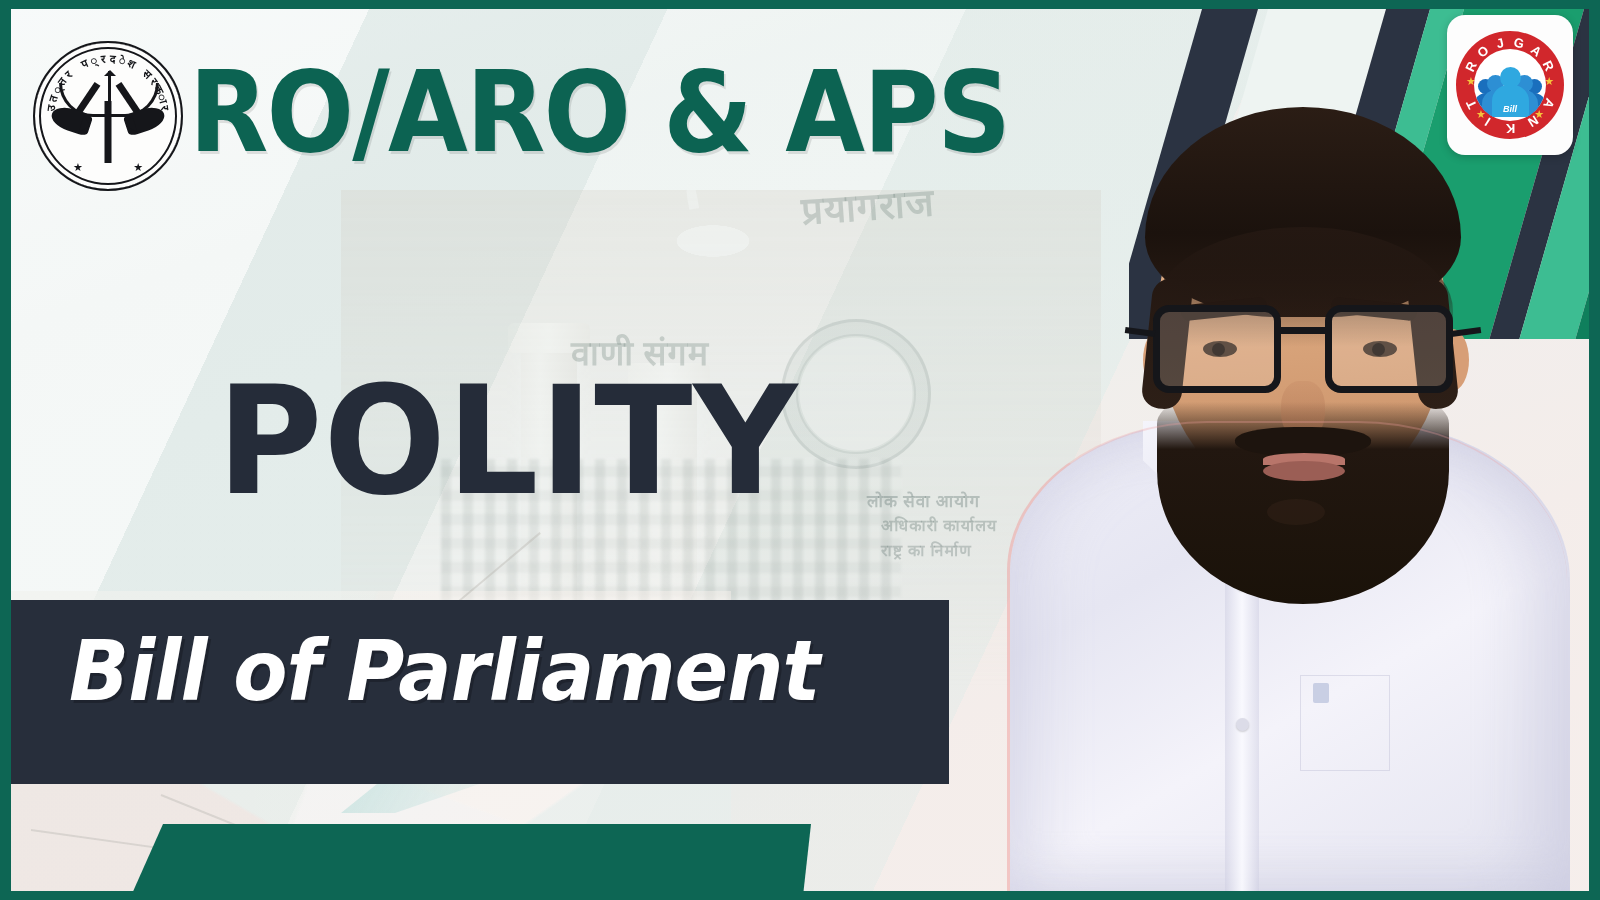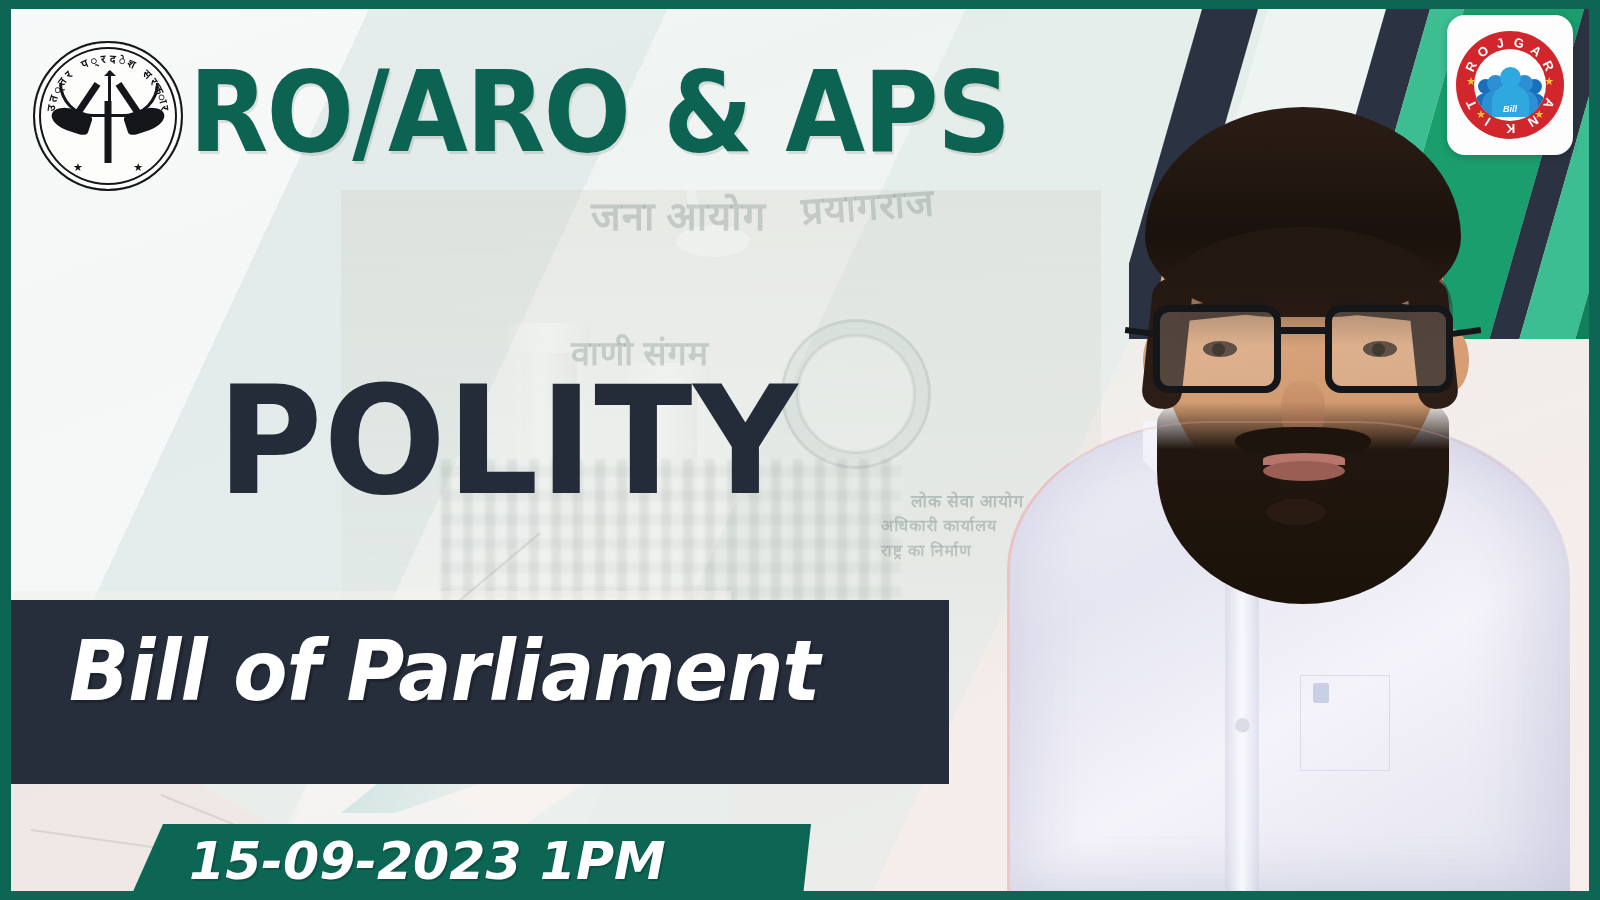--- a/index.html
+++ b/index.html
@@ -71,21 +71,21 @@
     position:absolute; color:rgba(110,128,124,.30);
     font-family:"Liberation Serif", serif; font-weight:700; white-space:nowrap;
     letter-spacing:1px; user-select:none;
   }
   .hg1{ left:580px; top:178px; font-size:40px; }
   .hg2{ left:790px; top:170px; font-size:38px; transform:rotate(-4deg); }
   .hg3{ left:560px; top:320px; font-size:34px; }
   .hg4{ left:1380px; top:150px; font-size:34px; color:rgba(100,120,116,.34); }
   .hg5{ left:1400px; top:215px; font-size:32px; color:rgba(100,120,116,.30); }
   .hg6{ left:1420px; top:270px; font-size:30px; color:rgba(100,120,116,.28); }
-  .hg7{ left:900px; top:480px; font-size:17px; color:rgba(110,128,124,.40); }
+  .hg7{ left:856px; top:480px; font-size:17px; color:rgba(110,128,124,.40); }
   .hg8{ left:870px; top:505px; font-size:16px; color:rgba(110,128,124,.38); }
   .hg9{ left:870px; top:530px; font-size:16px; color:rgba(110,128,124,.36); }
   .hg10{ left:1420px; top:330px; font-size:26px; color:rgba(100,120,116,.26); }
 
   .bg-crowd{
     position:absolute; left:430px; top:450px; width:460px; height:210px; opacity:.30;
     background:
       repeating-linear-gradient(90deg, rgba(120,135,130,.45) 0 10px, rgba(235,240,238,.3) 10px 22px),
       repeating-linear-gradient(0deg, rgba(120,135,130,.35) 0 11px, rgba(240,244,242,.3) 11px 24px);
     filter:blur(1.4px);
@@ -374,21 +374,20 @@
     <div class="bg-wash"></div>
 
     <div class="bg-building">
       <div class="col c1"></div>
       <div class="col c2"></div>
       <div class="bird"></div>
     </div>
     <div class="bg-seal"></div>
     <div class="bg-crowd"></div>
 
-    <div class="hindi-ghost hg1">जना आयोग</div>
     <div class="hindi-ghost hg2">प्रयागराज</div>
     <div class="hindi-ghost hg3">वाणी संगम</div>
     <div class="hindi-ghost hg4">त्मक / अमृ</div>
     <div class="hindi-ghost hg5">पूर्ण / परम</div>
     <div class="hindi-ghost hg6">त्य है।</div>
     <div class="hindi-ghost hg7">लोक सेवा आयोग</div>
     <div class="hindi-ghost hg8">अधिकारी कार्यालय</div>
     <div class="hindi-ghost hg9">राष्ट्र का निर्माण</div>
     <div class="hindi-ghost hg10">ति</div>
 
@@ -477,21 +476,20 @@
       <div class="em-star r">★</div>
     </div>
 
     <div class="title-main">RO/ARO &amp; APS</div>
     <div class="title-sub">POLITY</div>
 
     <div class="topic-bar"></div>
     <div class="topic-text">Bill of Parliament</div>
 
     <div class="date-bar"></div>
-    <div class="date-text">15-09-2023 1PM</div>
 
     <div class="brand">
       <div class="brand-ring">
         <div class="brand-arc top">
             <span style="font-size: 13px; color: rgb(255, 255, 255); transform: translate(-38.6481px, -18.85px) rotate(296deg) translate(-50%, -50%);">R</span>
             <span style="font-size: 13px; color: rgb(255, 255, 255); transform: translate(-26.7094px, -33.6988px) rotate(321.6deg) translate(-50%, -50%);">O</span>
             <span style="font-size: 13px; color: rgb(255, 255, 255); transform: translate(-9.52659px, -41.9314px) rotate(347.2deg) translate(-50%, -50%);">J</span>
             <span style="font-size: 13px; color: rgb(255, 255, 255); transform: translate(9.52659px, -41.9314px) rotate(372.8deg) translate(-50%, -50%);">G</span>
             <span style="font-size: 13px; color: rgb(255, 255, 255); transform: translate(26.7094px, -33.6988px) rotate(398.4deg) translate(-50%, -50%);">A</span>
             <span style="font-size: 13px; color: rgb(255, 255, 255); transform: translate(38.6481px, -18.85px) rotate(424deg) translate(-50%, -50%);">R</span>

